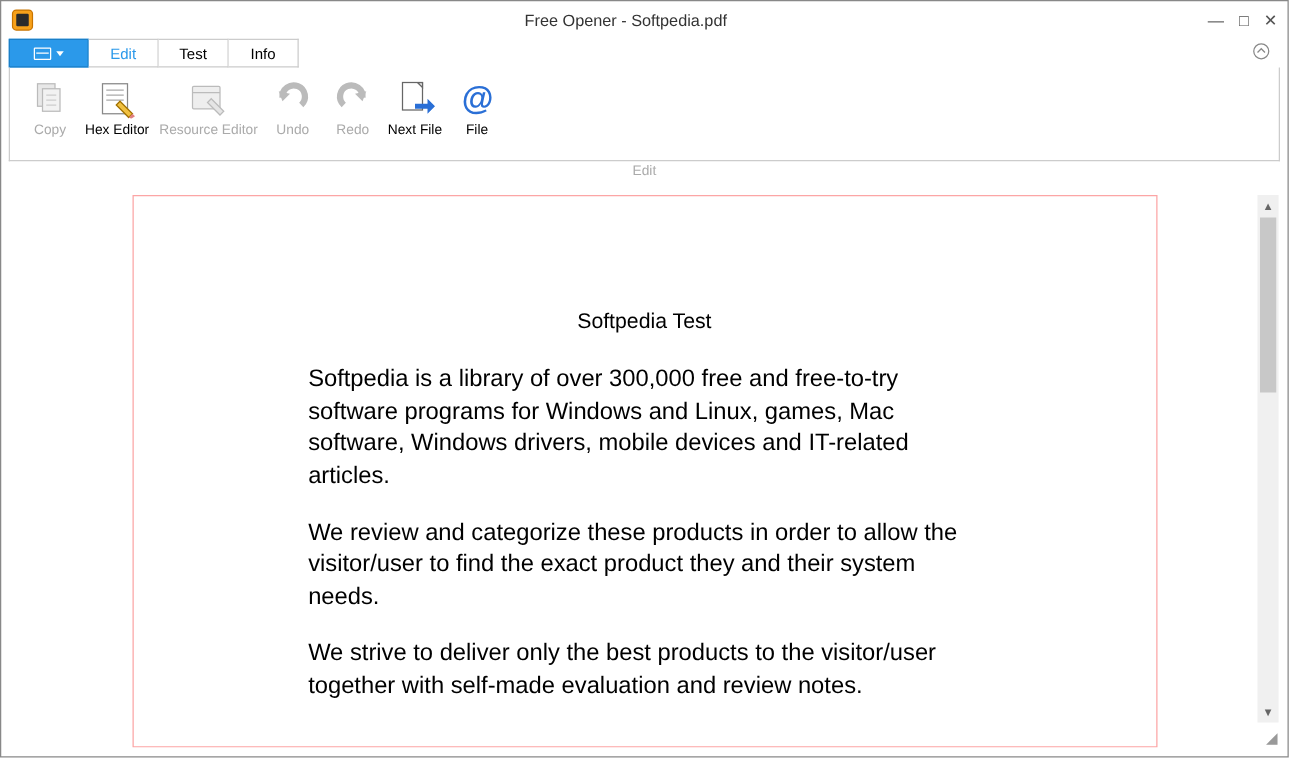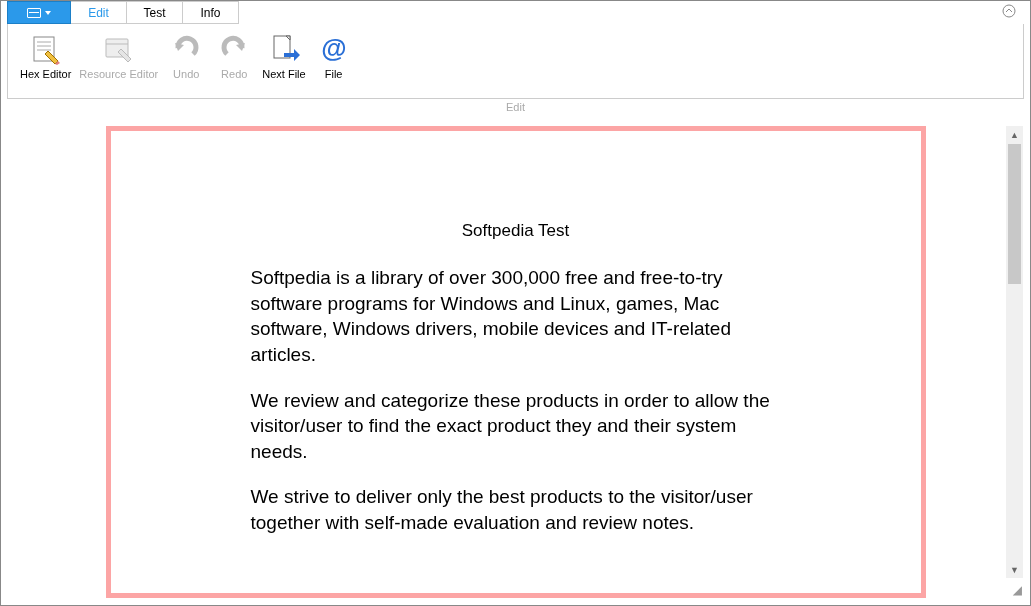--- a/index.html
+++ b/index.html
@@ -19,51 +19,77 @@
 .tab.active { color: #2b99ea; }
 .collapse-arrow { margin-left: auto; margin-right: 8px; cursor: pointer; align-self: center; }
 .ribbon { margin: 0 6px; border: 1px solid #ccc; border-top: none; padding: 6px 8px 0 8px; display: flex; }
 .rbtn { display: flex; flex-direction: column; align-items: center; justify-content: flex-start; min-width: 48px; padding: 2px 4px; cursor: pointer; }
 .rbtn.disabled { color: #aaa; cursor: default; }
 .ricon { width: 34px; height: 34px; display: flex; align-items: center; justify-content: center; }
 .rlabel { font-size: 11px; text-align: center; line-height: 13px; margin-top: 2px; min-height: 28px; }
 .ribbon-group-label { text-align: center; font-size: 11px; color: #aaa; margin: 2px 0 6px; }
 .content { flex: 1; margin: 6px; border: 1px solid transparent; display: flex; position: relative; overflow: hidden; }
 .doc-wrap { flex: 1; overflow: hidden; padding: 0 80px; }
-.doc-page { margin: 0 auto; width: 820px; height: 100%; border: 5px solid #fca5a5; padding: 90px 140px 20px; }
+.doc-page { margin: 0 auto; width: 820px; height: 100%; border: 1px solid #fca5a5; padding: 90px 140px 20px; }
 .doc-title { text-align: center; font-size: 17px; font-family: Arial, sans-serif; margin-bottom: 24px; }
 .doc-p { font-size: 19px; font-family: Arial, sans-serif; line-height: 1.35; margin-bottom: 20px; }
 .vscroll { position: absolute; right: 0; top: 0; bottom: 20px; width: 17px; background: #f0f0f0; display: flex; flex-direction: column; align-items: center; }
 .vscroll .arrow { height: 17px; width: 100%; display: flex; align-items: center; justify-content: center; color: #666; cursor: pointer; font-size: 9px; }
 .vscroll .thumb { width: 13px; background: #c8c8c8; border-radius: 0; margin: 1px 0; height: 140px; cursor: pointer; }
 .vscroll .track { flex: 1; }
 .resize-grip { position: absolute; right: 1px; bottom: 1px; width: 14px; height: 14px; cursor: nwse-resize; color: #999; font-size: 12px; text-align: right; }
 </style>
 </head>
 <body>
 
 <div class="window">
+  <div class="titlebar">
+    <div class="app-icon">
+      <svg width="18" height="18" viewBox="0 0 18 18">
+        <rect x="1" y="1" width="16" height="16" rx="3" fill="#f7a11a" stroke="#c87400"></rect>
+        <rect x="4" y="4" width="10" height="10" rx="1" fill="#2b2b2b"></rect>
+      </svg>
+    </div>
+    <div class="title">Free Opener - Softpedia.pdf</div>
+    <div class="win-controls">
+      <span class="win-btn">—</span>
+      <span class="win-btn">□</span>
+      <span class="win-btn">✕</span>
+    </div>
+  </div>
 
   <div class="menubar">
     <div class="app-btn">
       <span class="ico"></span>
       <span class="caret"></span>
     </div>
     <div class="tab active">Edit</div>
     <div class="tab">Test</div>
     <div class="tab">Info</div>
     <div class="collapse-arrow">
       <svg width="14" height="14" viewBox="0 0 14 14">
           <circle cx="7" cy="7" r="6" fill="none" stroke="#888"></circle>
           <path d="M4 8 L7 5 L10 8" fill="none" stroke="#888"></path>
         </svg>
     </div>
   </div>
 
   <div class="ribbon">
+    <div class="rbtn disabled">
+      <div class="ricon">
+        <svg width="30" height="30" viewBox="0 0 30 30">
+            <rect x="5" y="3" width="14" height="18" fill="#e8e8e8" stroke="#bbb"></rect>
+            <rect x="9" y="7" width="14" height="18" fill="#f2f2f2" stroke="#bbb"></rect>
+            <line x1="12" y1="12" x2="20" y2="12" stroke="#ccc"></line>
+            <line x1="12" y1="16" x2="20" y2="16" stroke="#ccc"></line>
+            <line x1="12" y1="20" x2="20" y2="20" stroke="#ccc"></line>
+          </svg>
+      </div>
+      <div class="rlabel">Copy</div>
+    </div>
     <div class="rbtn">
       <div class="ricon">
         <svg width="32" height="32" viewBox="0 0 32 32">
             <rect x="4" y="4" width="20" height="24" fill="#fff" stroke="#888"></rect>
             <line x1="7" y1="9" x2="21" y2="9" stroke="#aaa"></line>
             <line x1="7" y1="13" x2="21" y2="13" stroke="#aaa"></line>
             <line x1="7" y1="17" x2="21" y2="17" stroke="#aaa"></line>
             <path d="M18 18 L28 28 L25 31 L15 21 Z" fill="#f0c040" stroke="#a07000"></path>
             <path d="M28 28 L25 31 L27 32 L30 30 Z" fill="#e08080"></path>
           </svg>

